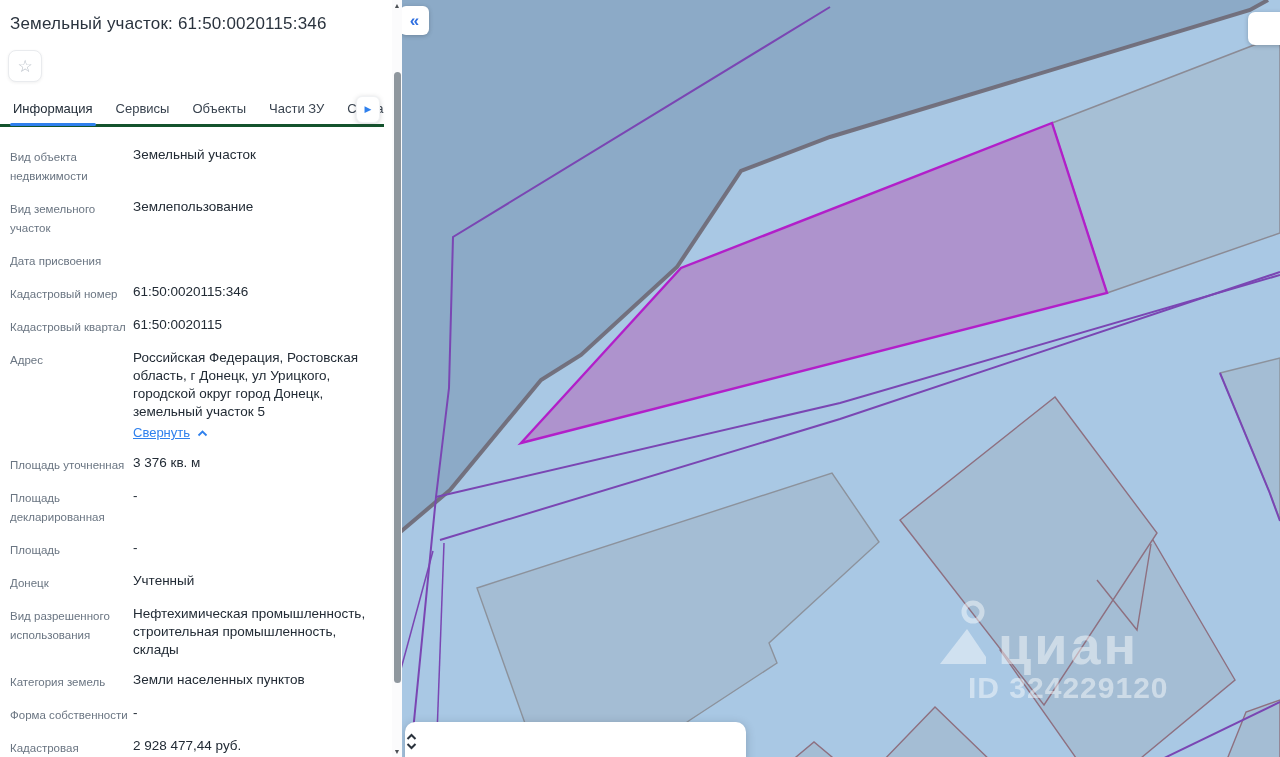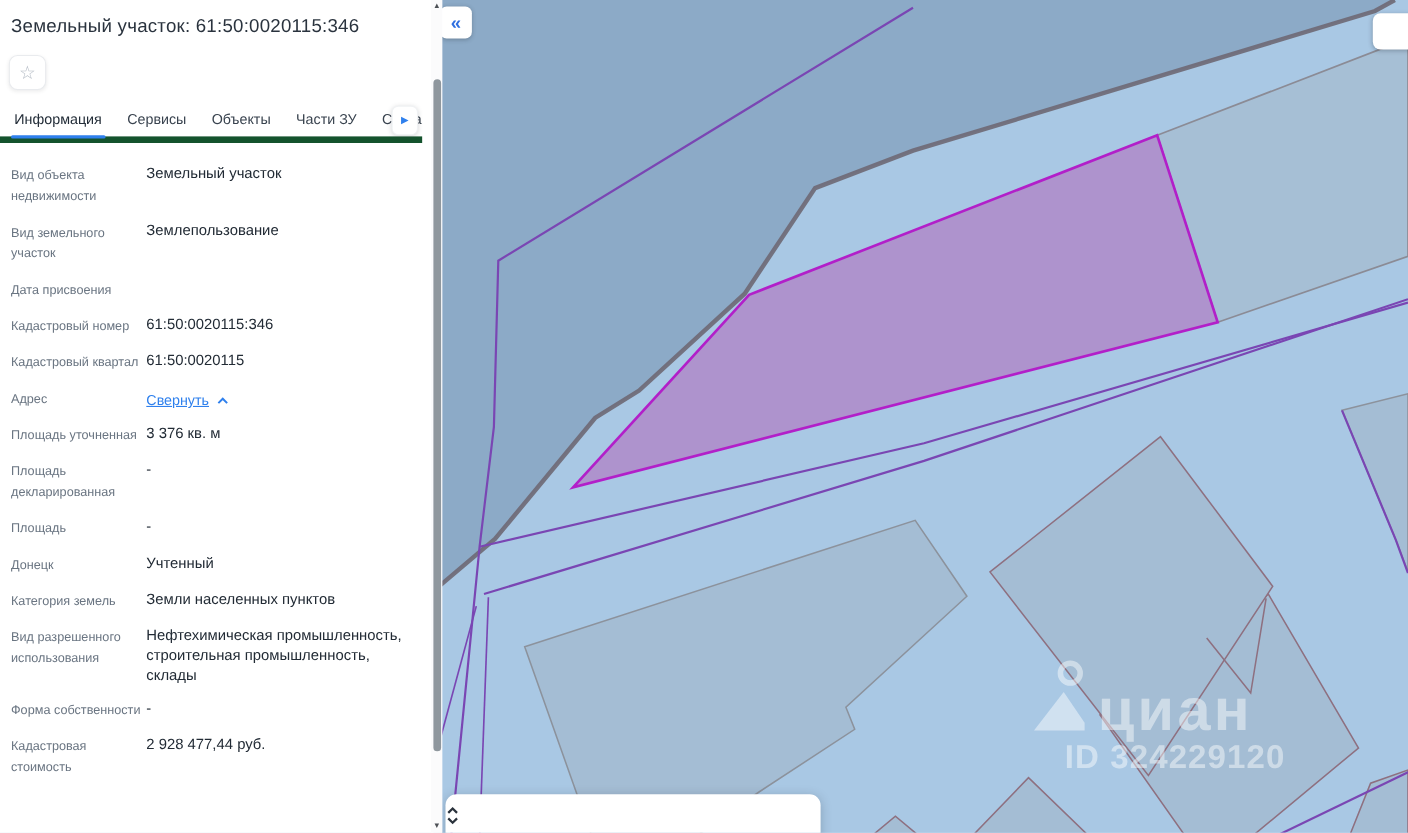--- a/index.html
+++ b/index.html
@@ -9,21 +9,21 @@
     background:#fff;
   }
   
   .panel{position:absolute;left:0;top:0;width:402px;height:757px;background:#fff;z-index:2;}
   .panel-content{position:absolute;left:0;top:0;width:384px;height:757px;overflow:hidden;}
   .page-title{margin:14px 10px 0 10px;font-size:17px;font-weight:500;color:#2a333e;letter-spacing:.2px;}
   .star-btn{display:block;margin:16px 0 0 8px;width:34px;height:32px;background:#fff;
     border:1px solid #e9ebee;border-radius:8px;box-shadow:0 1px 3px rgba(60,64,67,.08);cursor:pointer;}
   .star-btn span{font-size:17px;color:#b6bdc6;line-height:1;}
   .tab-bar{position:relative;margin-top:15px;height:27px;display:flex;gap:23px;padding-left:13px;
-    border-bottom:6px solid #14532d;white-space:nowrap;}
+    border-bottom:3px solid #14532d;white-space:nowrap;}
   .tab{position:relative;font-size:13px;color:#39434f;line-height:24px;cursor:pointer;flex:none;}
   .tab.active{color:#222c37;}
   .tab.active::after{content:"";position:absolute;left:-3px;right:-3px;bottom:-2px;height:3px;
     border-radius:2px;background:var(--accent);}
   .tab-overflow{position:absolute;left:356px;top:96px;width:24px;height:27px;background:#fff;
     border:1px solid #f0f2f4;border-radius:6px;box-shadow:0 1px 5px rgba(60,64,67,.22);
     color:var(--accent);font-size:9px;line-height:1;cursor:pointer;z-index:3;padding:0;}
   .fields{margin-top:19px;padding:0 14px 0 10px;}
   .frow{display:flex;align-items:flex-start;margin-bottom:12px;}
   .flabel{flex:none;width:123px;font-size:11.5px;line-height:19px;color:#6a7582;padding-top:2px;}
@@ -93,21 +93,21 @@
         <div class="frow">
           <div class="flabel">Кадастровый номер</div>
           <div class="fvalue"><span>61:50:0020115:346</span></div>
         </div>
         <div class="frow">
           <div class="flabel">Кадастровый квартал</div>
           <div class="fvalue"><span>61:50:0020115</span></div>
         </div>
         <div class="frow">
           <div class="flabel">Адрес</div>
-          <div class="fvalue"><div class="link-row">
+          <div class="fvalue"><span>Российская Федерация, Ростовская область, г Донецк, ул Урицкого, городской округ город Донецк, земельный участок 5</span><div class="link-row">
               <a href="#">Свернуть</a>
               <svg width="11" height="7" viewBox="0 0 11 7">
                 <polyline points="1.5,5.5 5.5,1.5 9.5,5.5" fill="none" stroke="currentColor" stroke-width="1.8"></polyline>
               </svg>
             </div></div>
         </div>
         <div class="frow">
           <div class="flabel">Площадь уточненная</div>
           <div class="fvalue"><span>3 376 кв. м</span></div>
         </div>
@@ -117,26 +117,26 @@
         </div>
         <div class="frow">
           <div class="flabel">Площадь</div>
           <div class="fvalue"><span>-</span></div>
         </div>
         <div class="frow">
           <div class="flabel">Донецк</div>
           <div class="fvalue"><span>Учтенный</span></div>
         </div>
         <div class="frow">
+          <div class="flabel">Вид разрешенного использования</div>
+          <div class="fvalue"><span>Нефтехимическая промышленность, строительная промышленность, склады</span></div>
+        </div>
+        <div class="frow">
           <div class="flabel">Категория земель</div>
           <div class="fvalue"><span>Земли населенных пунктов</span></div>
-        </div>
-        <div class="frow">
-          <div class="flabel">Вид разрешенного использования</div>
-          <div class="fvalue"><span>Нефтехимическая промышленность, строительная промышленность, склады</span></div>
         </div>
         <div class="frow">
           <div class="flabel">Форма собственности</div>
           <div class="fvalue"><span>-</span></div>
         </div>
         <div class="frow">
           <div class="flabel">Кадастровая стоимость</div>
           <div class="fvalue"><span>2 928 477,44 руб.</span></div>
         </div>
       </div>

